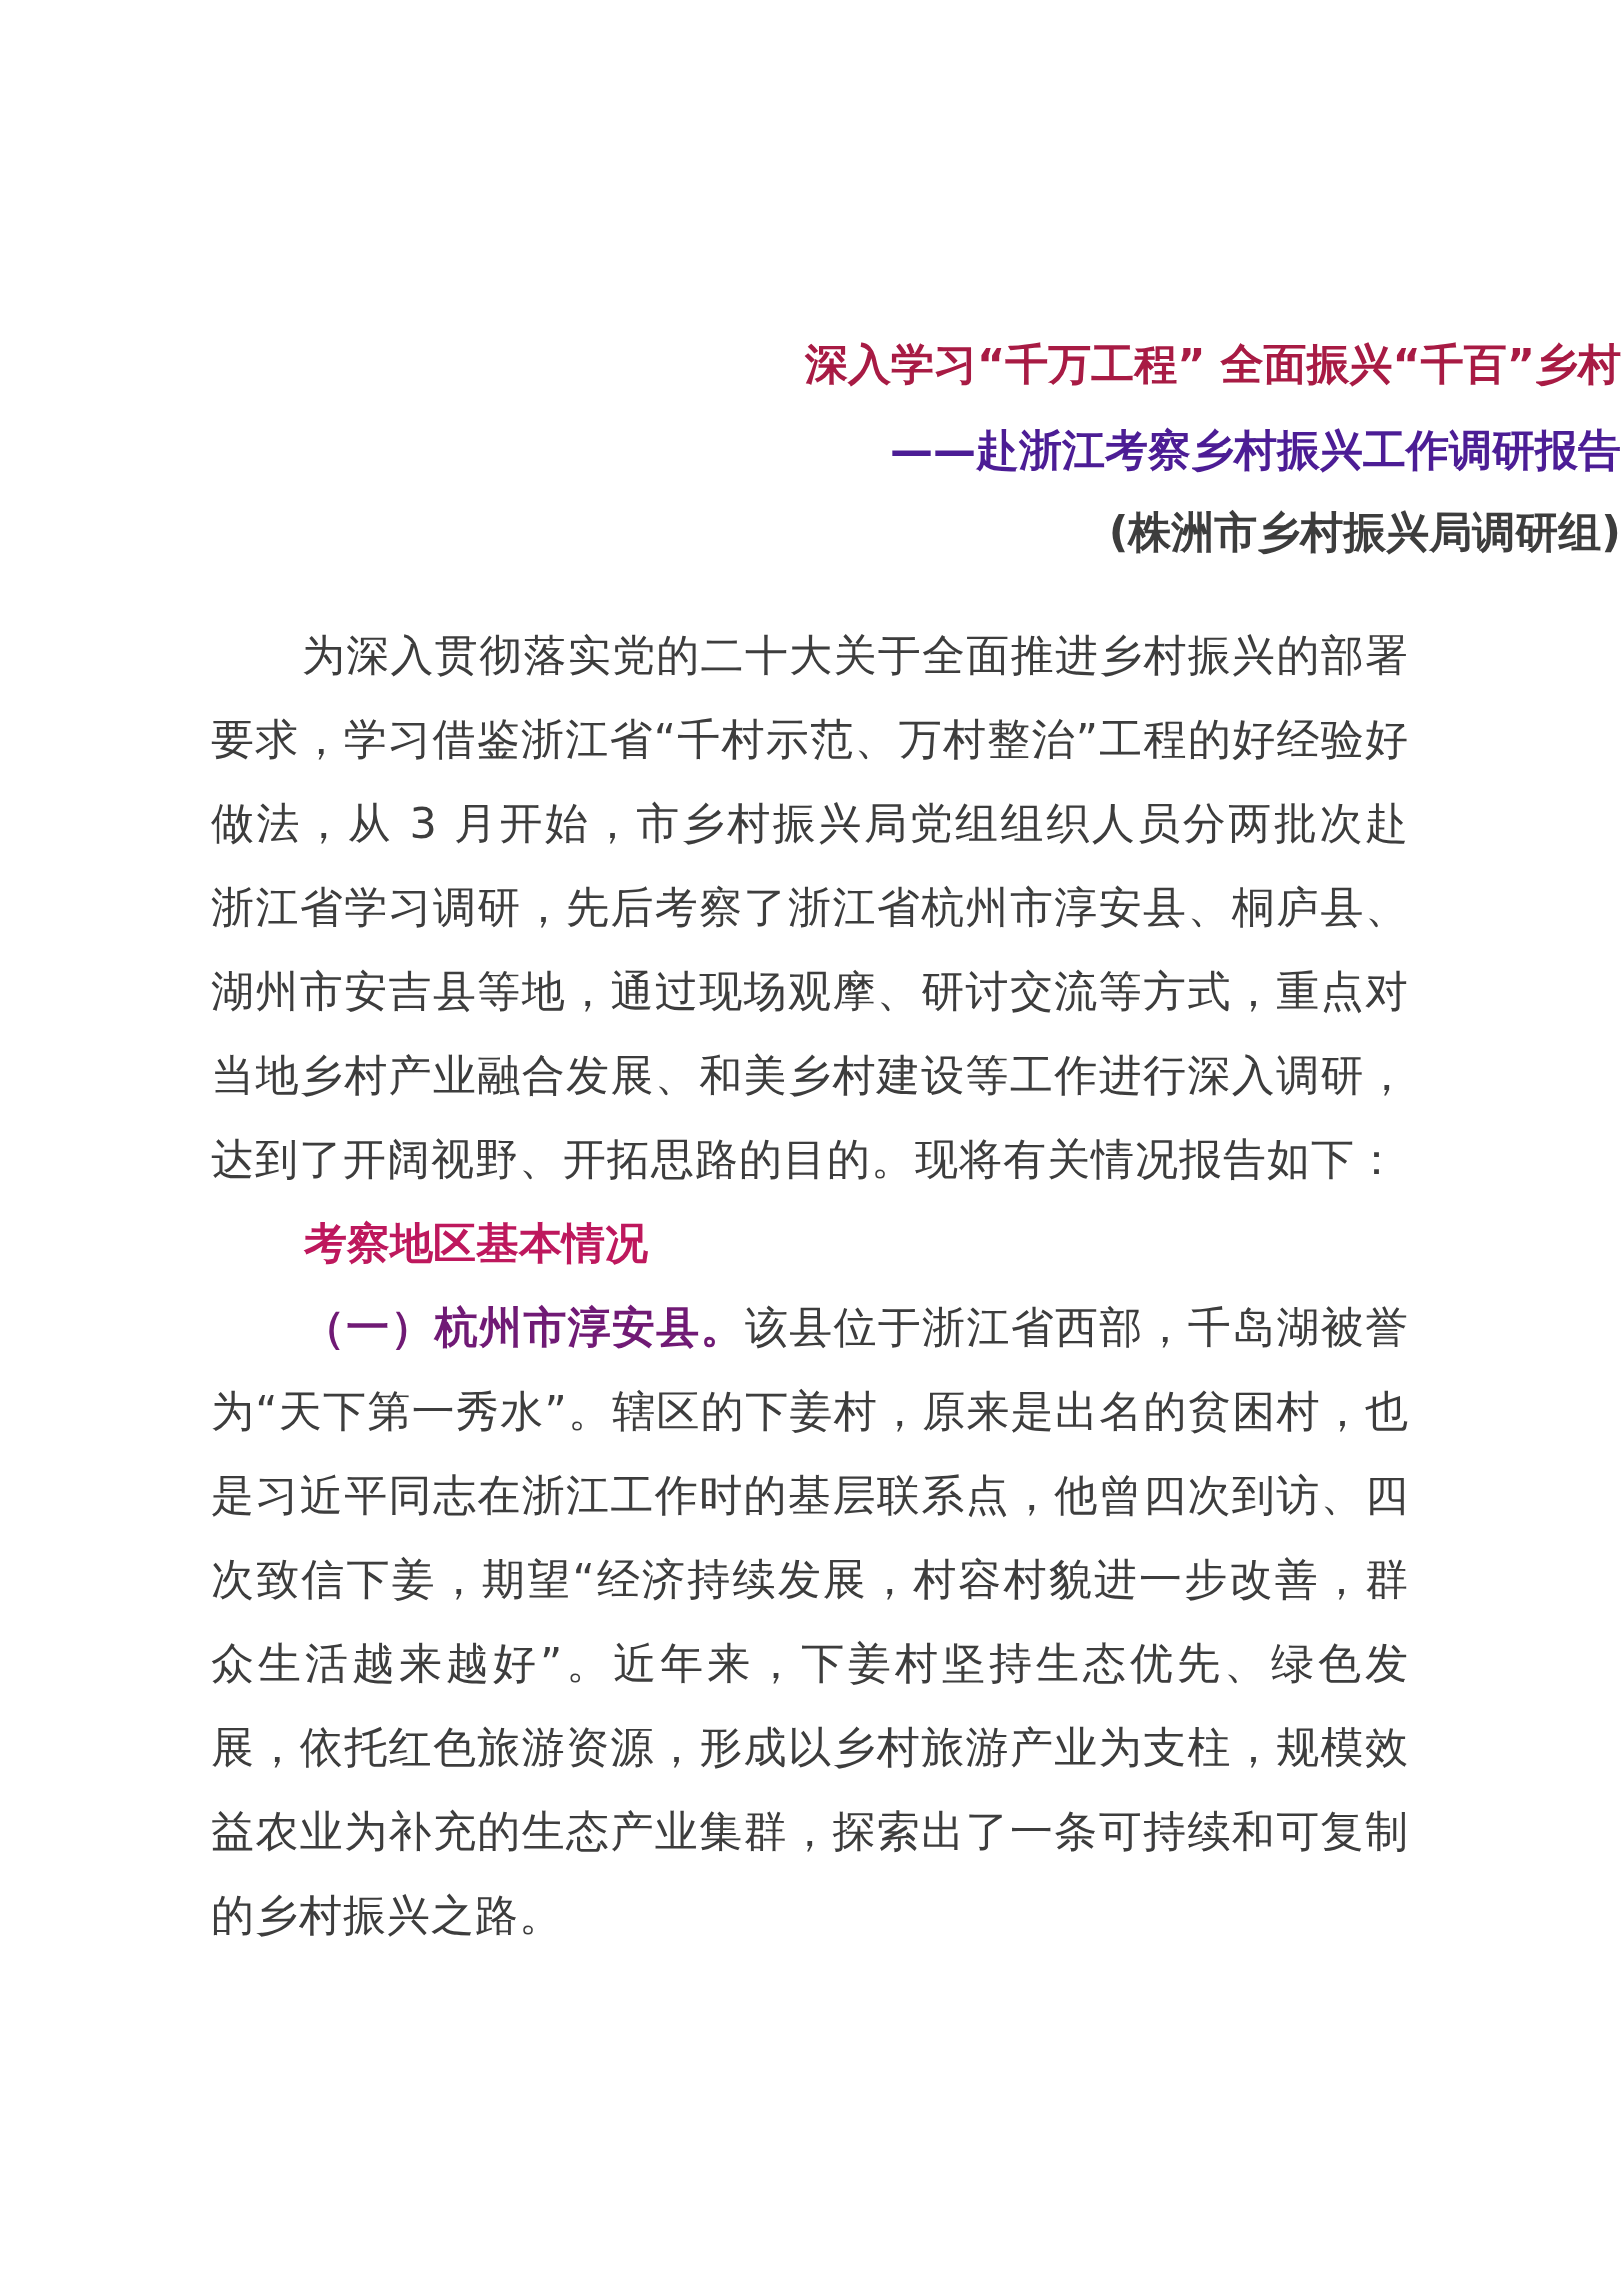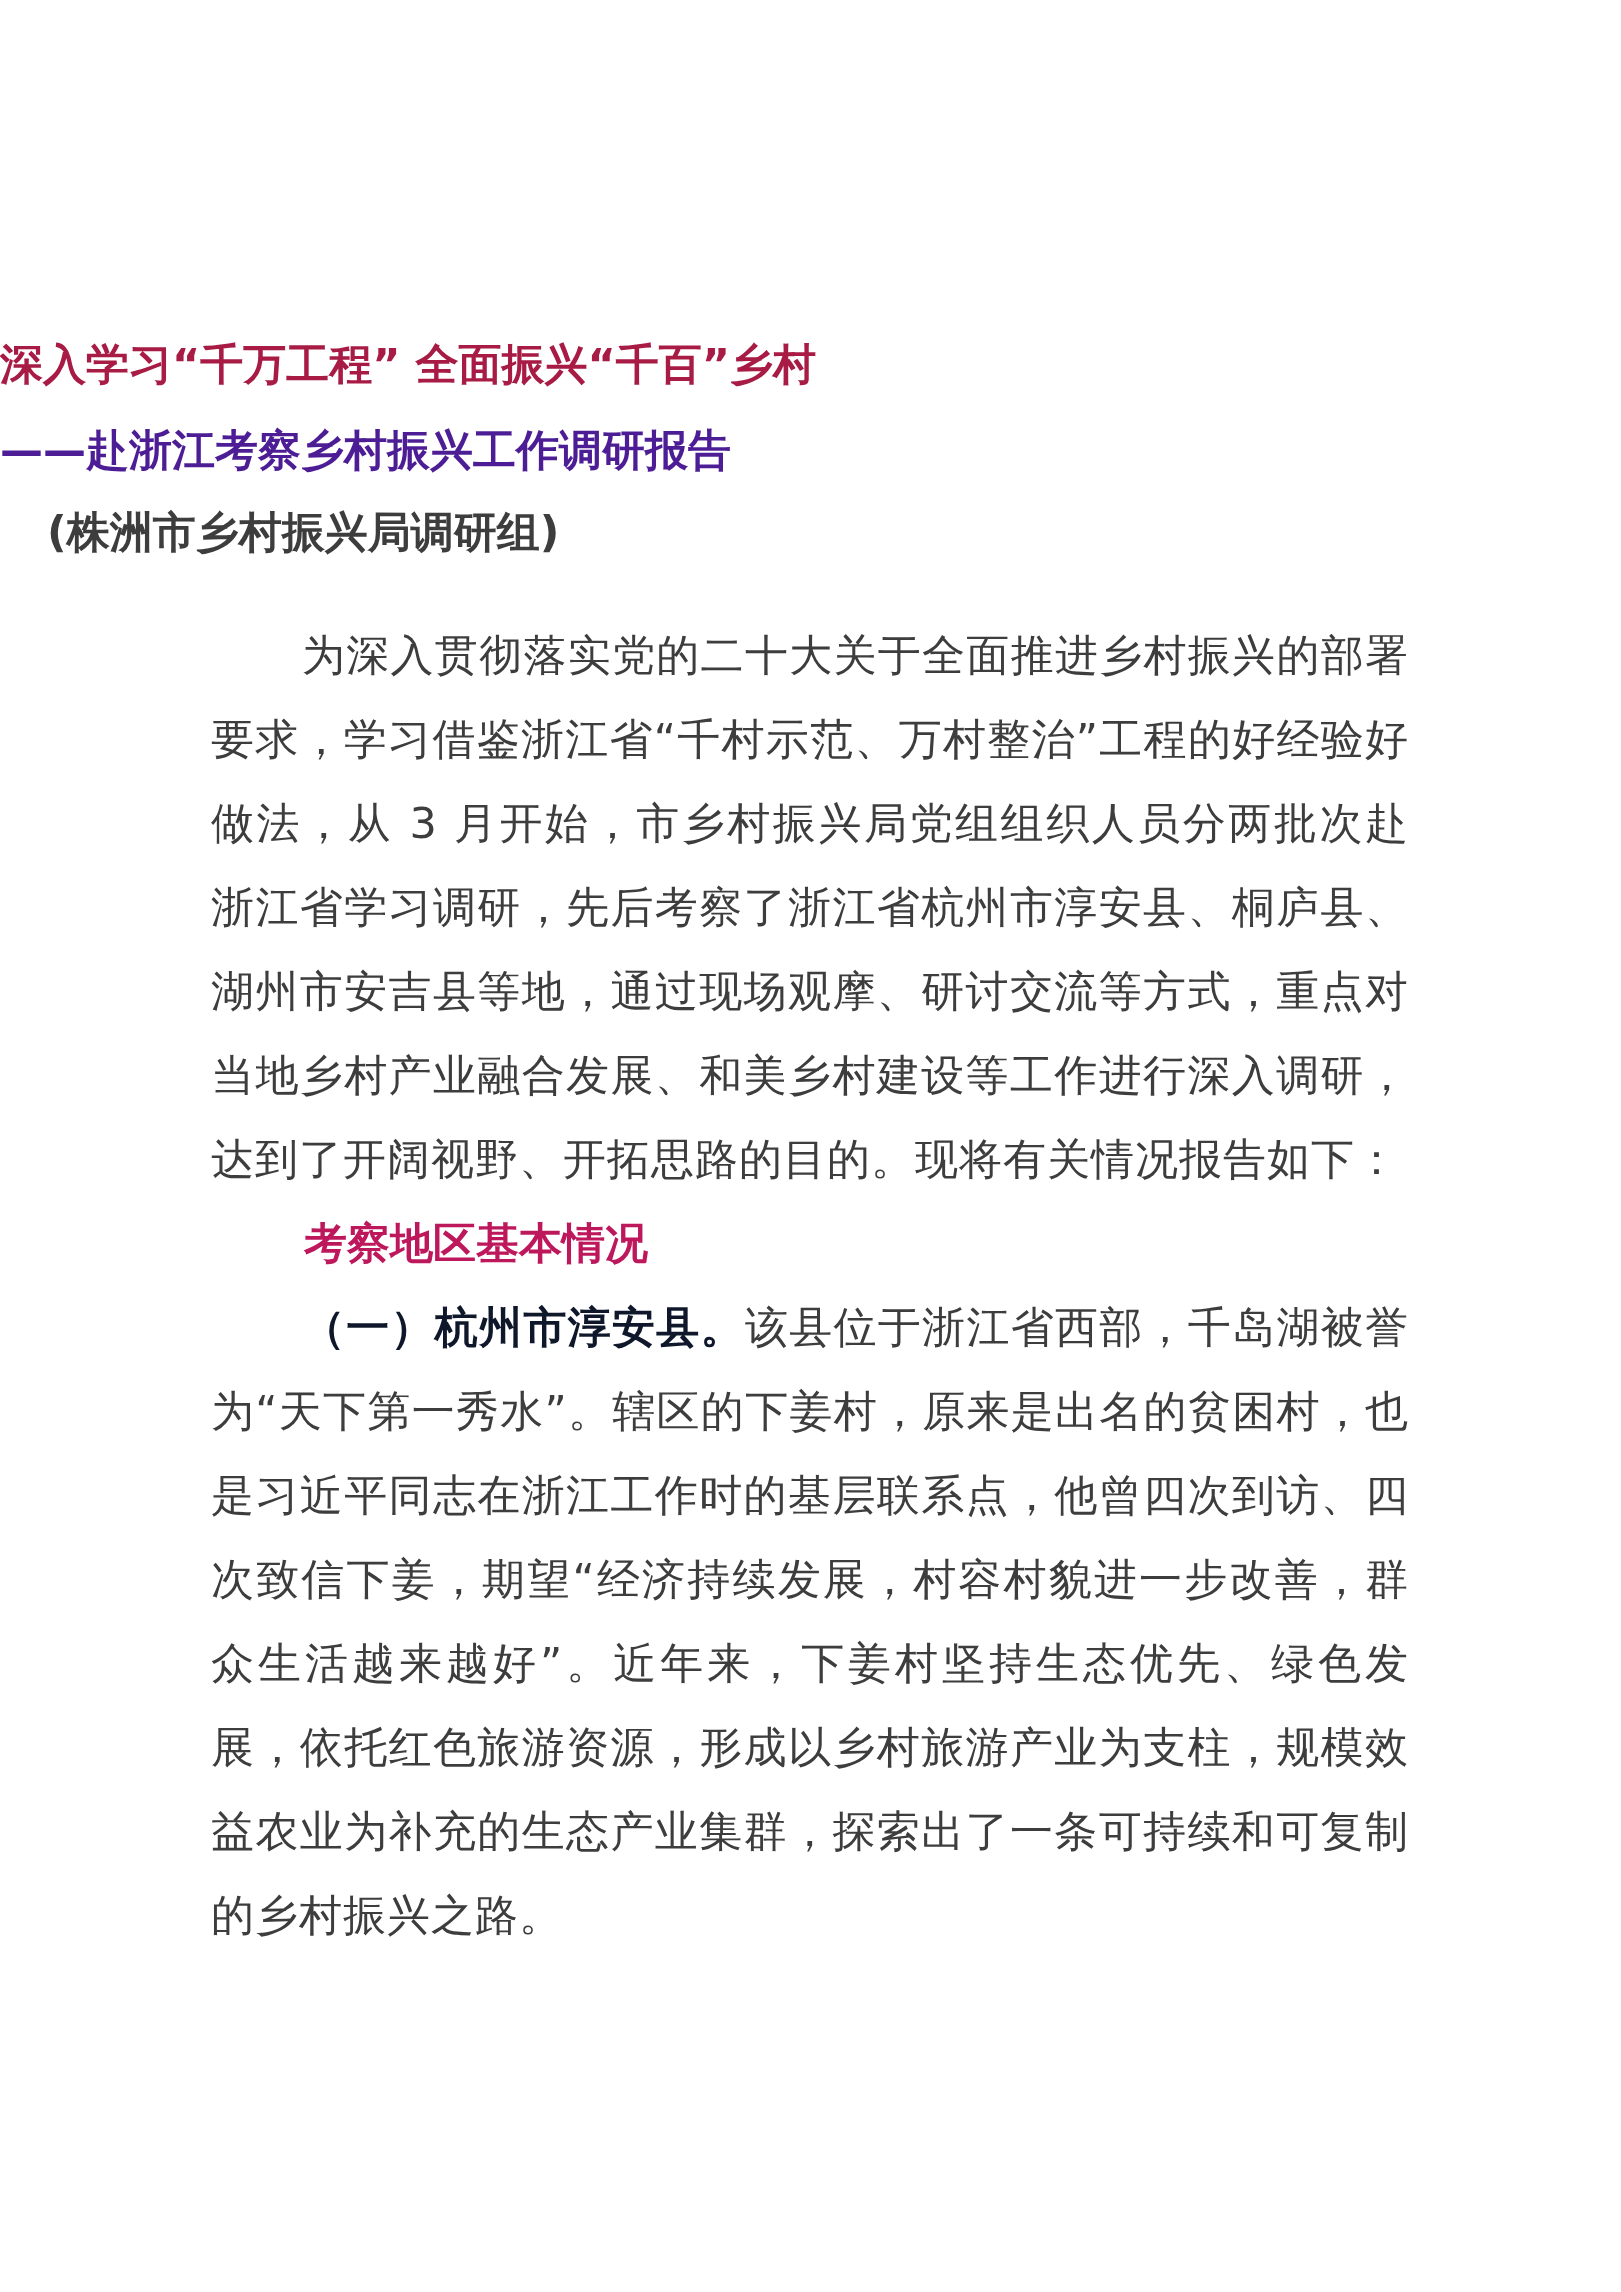--- a/index.html
+++ b/index.html
@@ -21,21 +21,21 @@
       top: 0;
       width: 1621px;
       height: 2293px;
       background: #ffffff;
     }
     .title-block {
       position: absolute;
       left: 0;
       top: 331px;
       width: 1621px;
-      text-align: left;
+      text-align: right;
     }
     .title-line {
       font-weight: bold;
       font-size: 43px;
       line-height: 43px;
       height: 43px;
       white-space: nowrap;
       letter-spacing: 0px;
     }
     .title-main {
@@ -72,21 +72,21 @@
     .section-heading {
       font-size: 43px;
       line-height: 84px;
       font-weight: bold;
       color: #be185d;
       text-indent: 93px;
       margin: 0;
     }
     .strong {
       font-weight: bold;
-      color: #0f172a;
+      color: #701a75;
     }
   </style>
 </head>
 <body>
 
 <div class="page">
 
   <div class="title-block">
     <div class="title-line title-main">深入学习“千万工程” 全面振兴“千百”乡村</div>
     <div class="title-line title-sub">——赴浙江考察乡村振兴工作调研报告</div>

